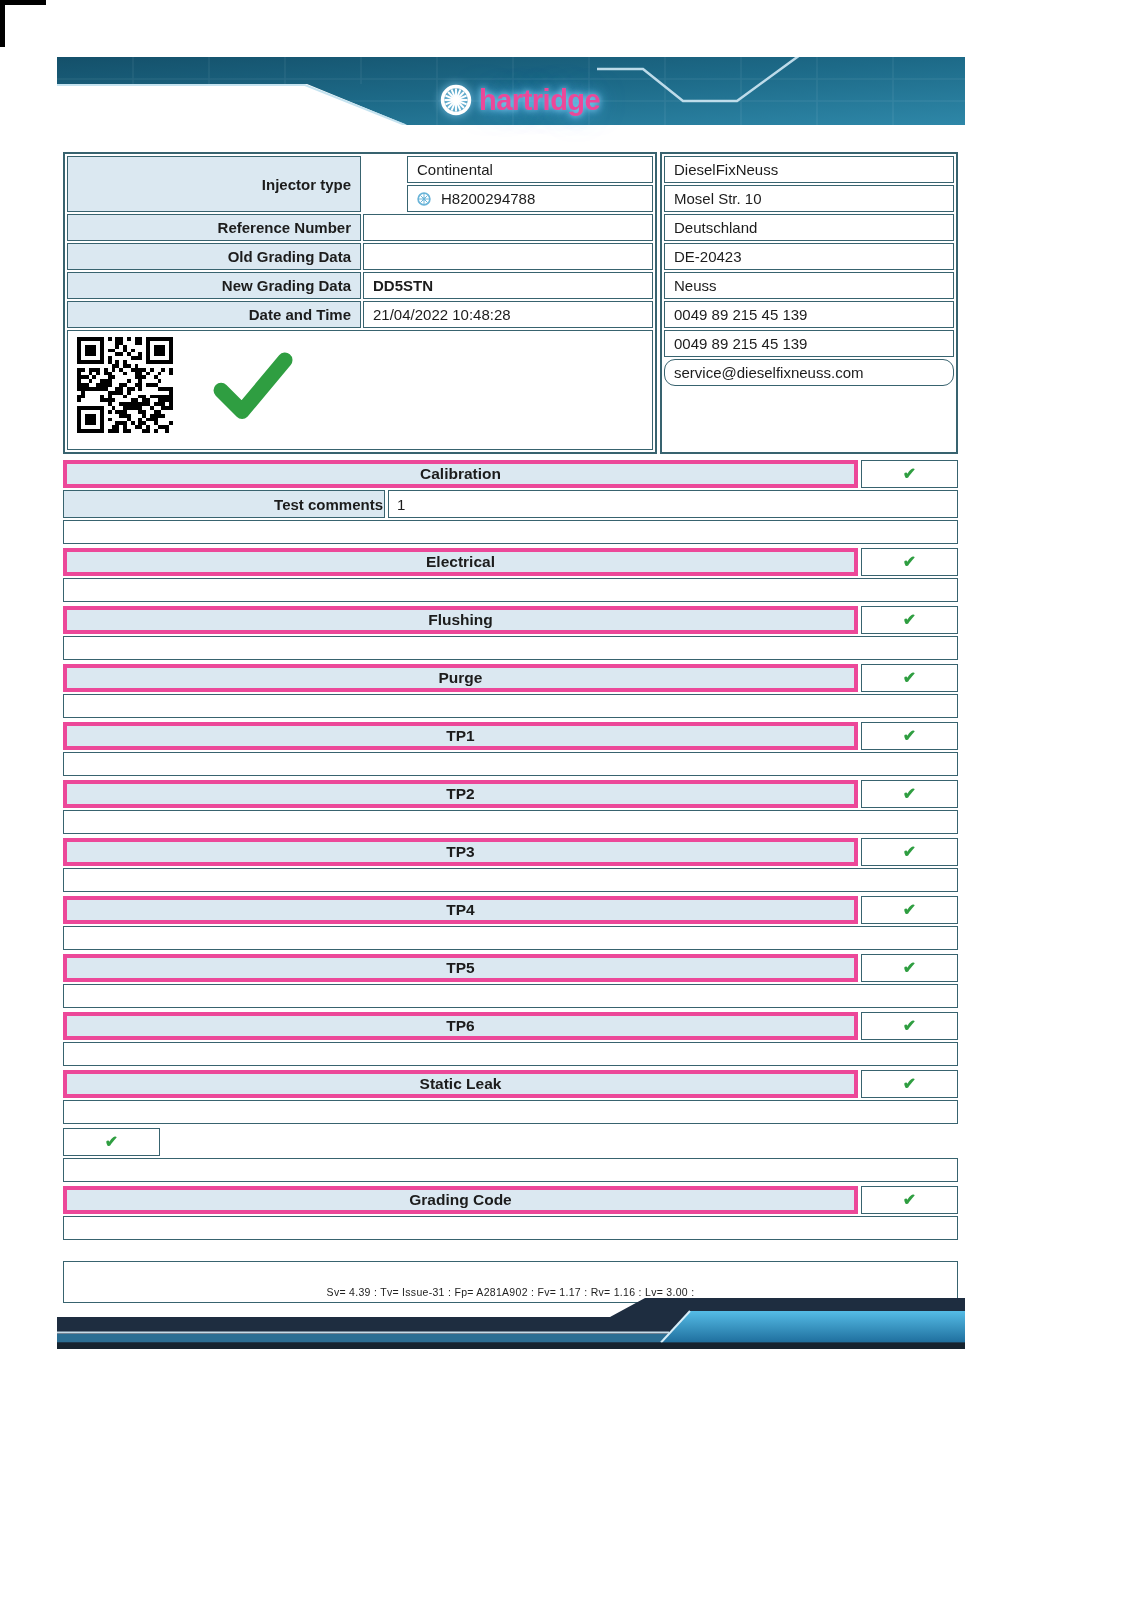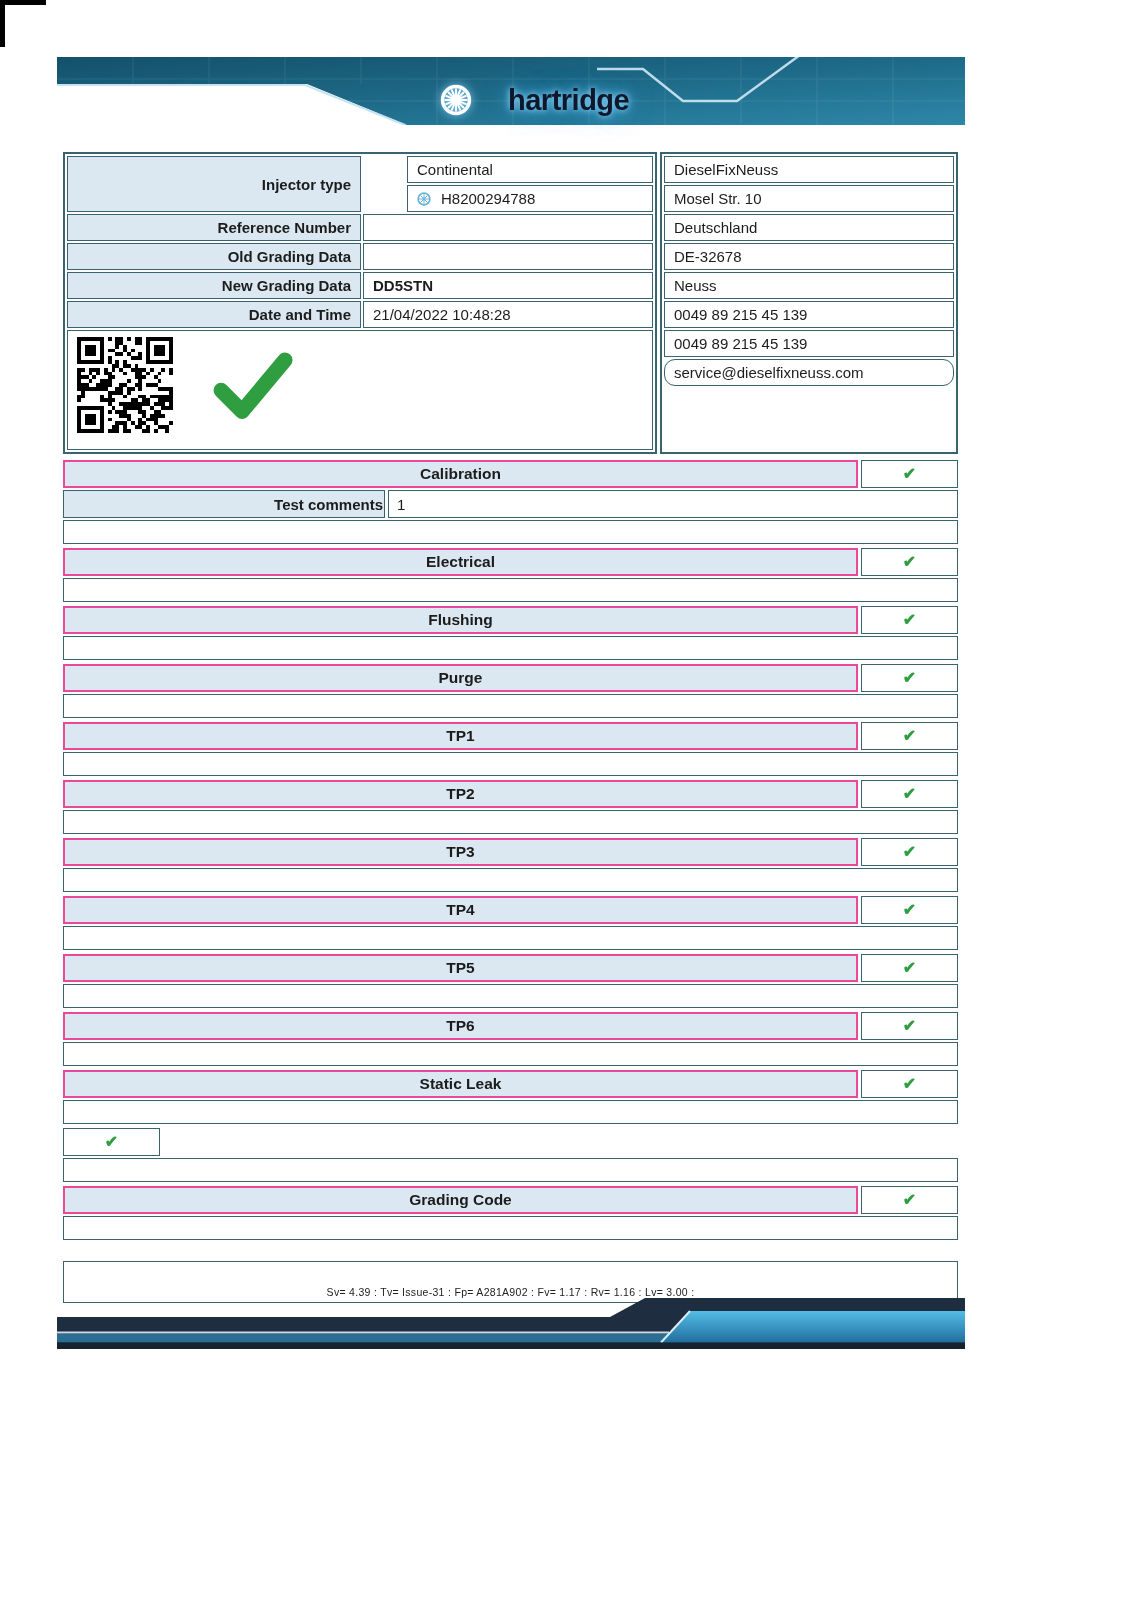--- a/index.html
+++ b/index.html
@@ -5,22 +5,22 @@
   html,body{margin:0;padding:0;background:#ffffff;}
   .page{position:relative;width:1131px;height:1600px;background:#ffffff;overflow:hidden;
         font-family:"Liberation Sans", sans-serif;color:#1c1c1c;}
   
   .mark-v{position:absolute;left:0;top:0;width:5px;height:47px;background:#000;}
   .mark-h{position:absolute;left:0;top:0;width:46px;height:5px;background:#000;}
 
   
   .banner-top{position:absolute;left:57px;top:57px;width:908px;height:68px;}
   .logo{position:absolute;left:440px;top:80px;height:40px;display:flex;align-items:center;gap:7px;z-index:5;}
-  .logo-text{font-size:29px;font-weight:bold;color:#0f172a;letter-spacing:-0.5px;
-             text-shadow:0 0 6px rgba(150,220,255,.95),0 0 14px rgba(100,200,255,.7),0 0 24px rgba(90,190,255,.5);margin-left:29px;}
+  .logo-text{font-size:29px;font-weight:bold;color:#ec4899;letter-spacing:-0.5px;
+             text-shadow:0 0 6px rgba(150,220,255,.95),0 0 14px rgba(100,200,255,.7),0 0 24px rgba(90,190,255,.5);}
   .logo-wheel{filter:drop-shadow(0 0 5px rgba(150,220,255,.9));}
 
   
   .content{position:absolute;left:63px;top:152px;width:895px;}
   .info-area{display:flex;gap:3px;}
   .tbl{border:2px solid #38636f;padding:2px;background:#fff;}
   .left-tbl{width:594px;box-sizing:border-box;}
   .right-tbl{width:298px;box-sizing:border-box;}
   .cell{box-sizing:border-box;border:1px solid #38636f;background:#fff;display:flex;
         align-items:center;font-size:15px;height:27px;padding:0 9px;}
@@ -35,21 +35,21 @@
   .brand-ico{margin-right:10px;display:inline-flex;}
   .qr-cell{height:120px;align-items:flex-start;padding:6px 9px;gap:38px;}
   .rrow{margin-bottom:2px;}
   .rrow:last-child{margin-bottom:0;border-radius:11px;}
   .rtall{height:58px;border-color:transparent;}
 
   
   .sections{margin-top:6px;}
   .sec-block{margin-bottom:4px;}
   .sec-row{display:flex;gap:3px;margin-bottom:2px;}
-  .sec-bar{flex:1;box-sizing:border-box;border:2px solid #ec4899;background:#dbe8f1;height:28px;
+  .sec-bar{flex:1;box-sizing:border-box;border:4px solid #ec4899;background:#dbe8f1;height:28px;
            display:flex;align-items:center;justify-content:center;font-weight:bold;font-size:15.5px;}
   .sec-check{width:97px;flex:none;box-sizing:border-box;border:1px solid #38636f;background:#fff;height:28px;
              display:flex;align-items:center;justify-content:center;}
   .check{color:#2f9e41;font-size:16px;font-weight:bold;line-height:1;}
   .sec-empty{box-sizing:border-box;border:1px solid #38636f;background:#fff;height:24px;}
   .cmt-lbl{width:322px;flex:none;box-sizing:border-box;border:1px solid #38636f;background:#dbe8f1;height:28px;
            display:flex;align-items:center;justify-content:flex-end;font-weight:bold;font-size:15px;padding:0 1px;}
   .cmt-val{flex:1;box-sizing:border-box;border:1px solid #38636f;background:#fff;height:28px;
            display:flex;align-items:center;font-size:15px;padding:0 8px;}
 
@@ -388,21 +388,21 @@
             </svg>
           </div>
         </div>
       </div>
 
       <div class="tbl right-tbl">
         <div id="company-rows">
             <div class="cell rrow">DieselFixNeuss</div>
             <div class="cell rrow">Mosel Str. 10</div>
             <div class="cell rrow">Deutschland</div>
-            <div class="cell rrow">DE-32678</div>
+            <div class="cell rrow">DE-20423</div>
             <div class="cell rrow">Neuss</div>
             <div class="cell rrow">0049 89 215 45 139</div>
             <div class="cell rrow">0049 89 215 45 139</div>
             <div class="cell rrow">service@dieselfixneuss.com</div>
           </div>
         <div class="cell rtall"></div>
       </div>
     </div>
 
     <div class="sections" id="sections">

